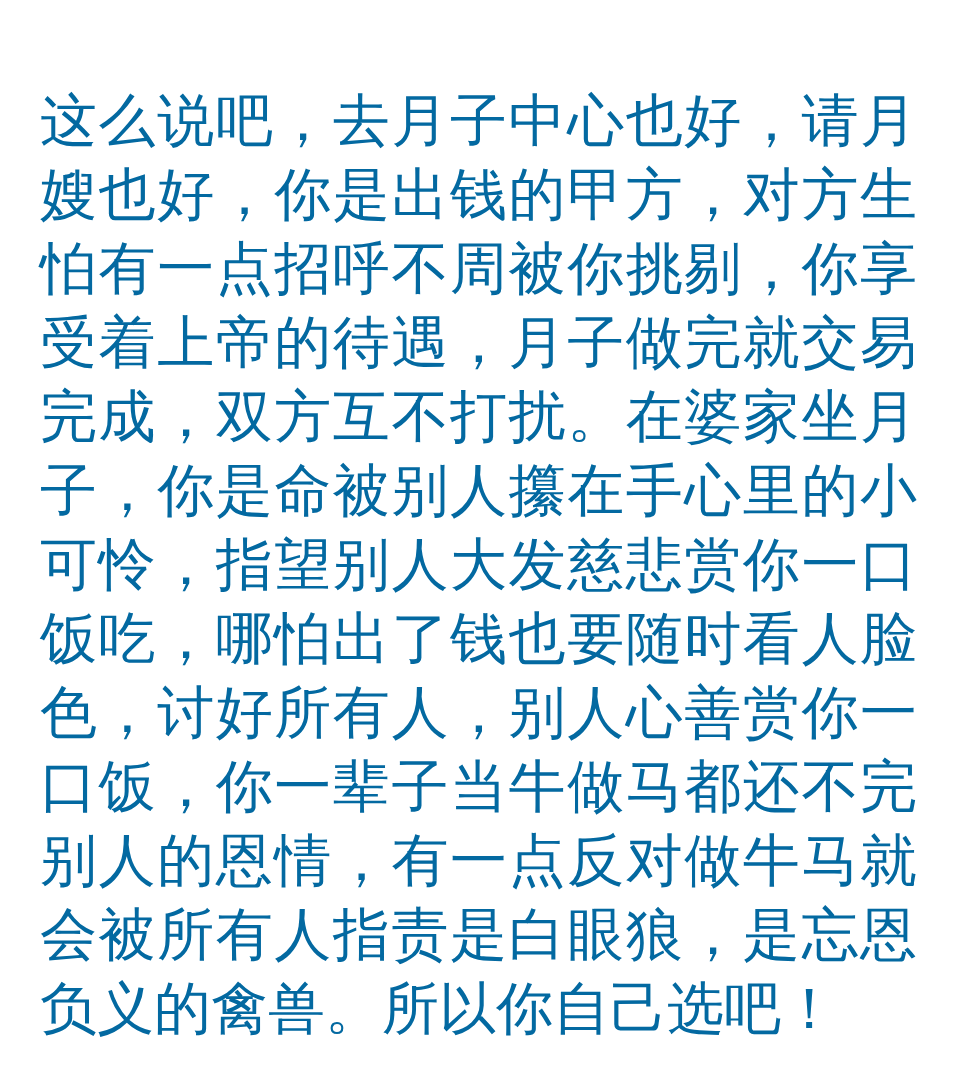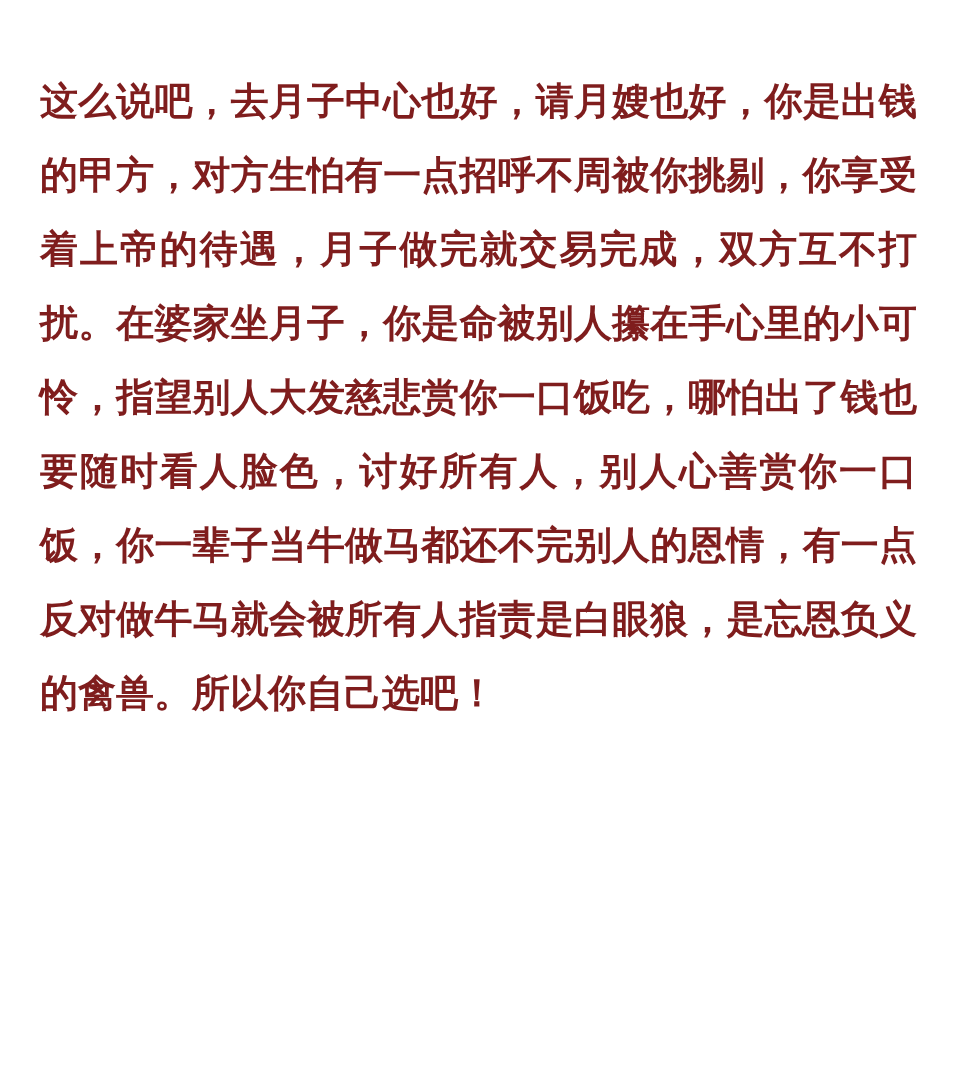--- a/index.html
+++ b/index.html
@@ -17,24 +17,24 @@
     box-sizing: border-box;
     width: 961px;
     height: 1083px;
     background: #ffffff;
     padding: 26px 44px 18px 40px;
     display: flex;
     flex-direction: column;
     justify-content: flex-start;
   }
   .body-text {
-    font-size: 38px;
+    font-size: 57px;
     line-height: 74px;
-    color: #7f1d1d;
-    font-weight: 700;
+    color: #0369a1;
+    font-weight: 400;
     letter-spacing: 0px;
     text-align: justify;
     text-justify: inter-character;
     word-break: break-all;
     white-space: normal;
   }
 </style>
 </head>
 <body>
 

